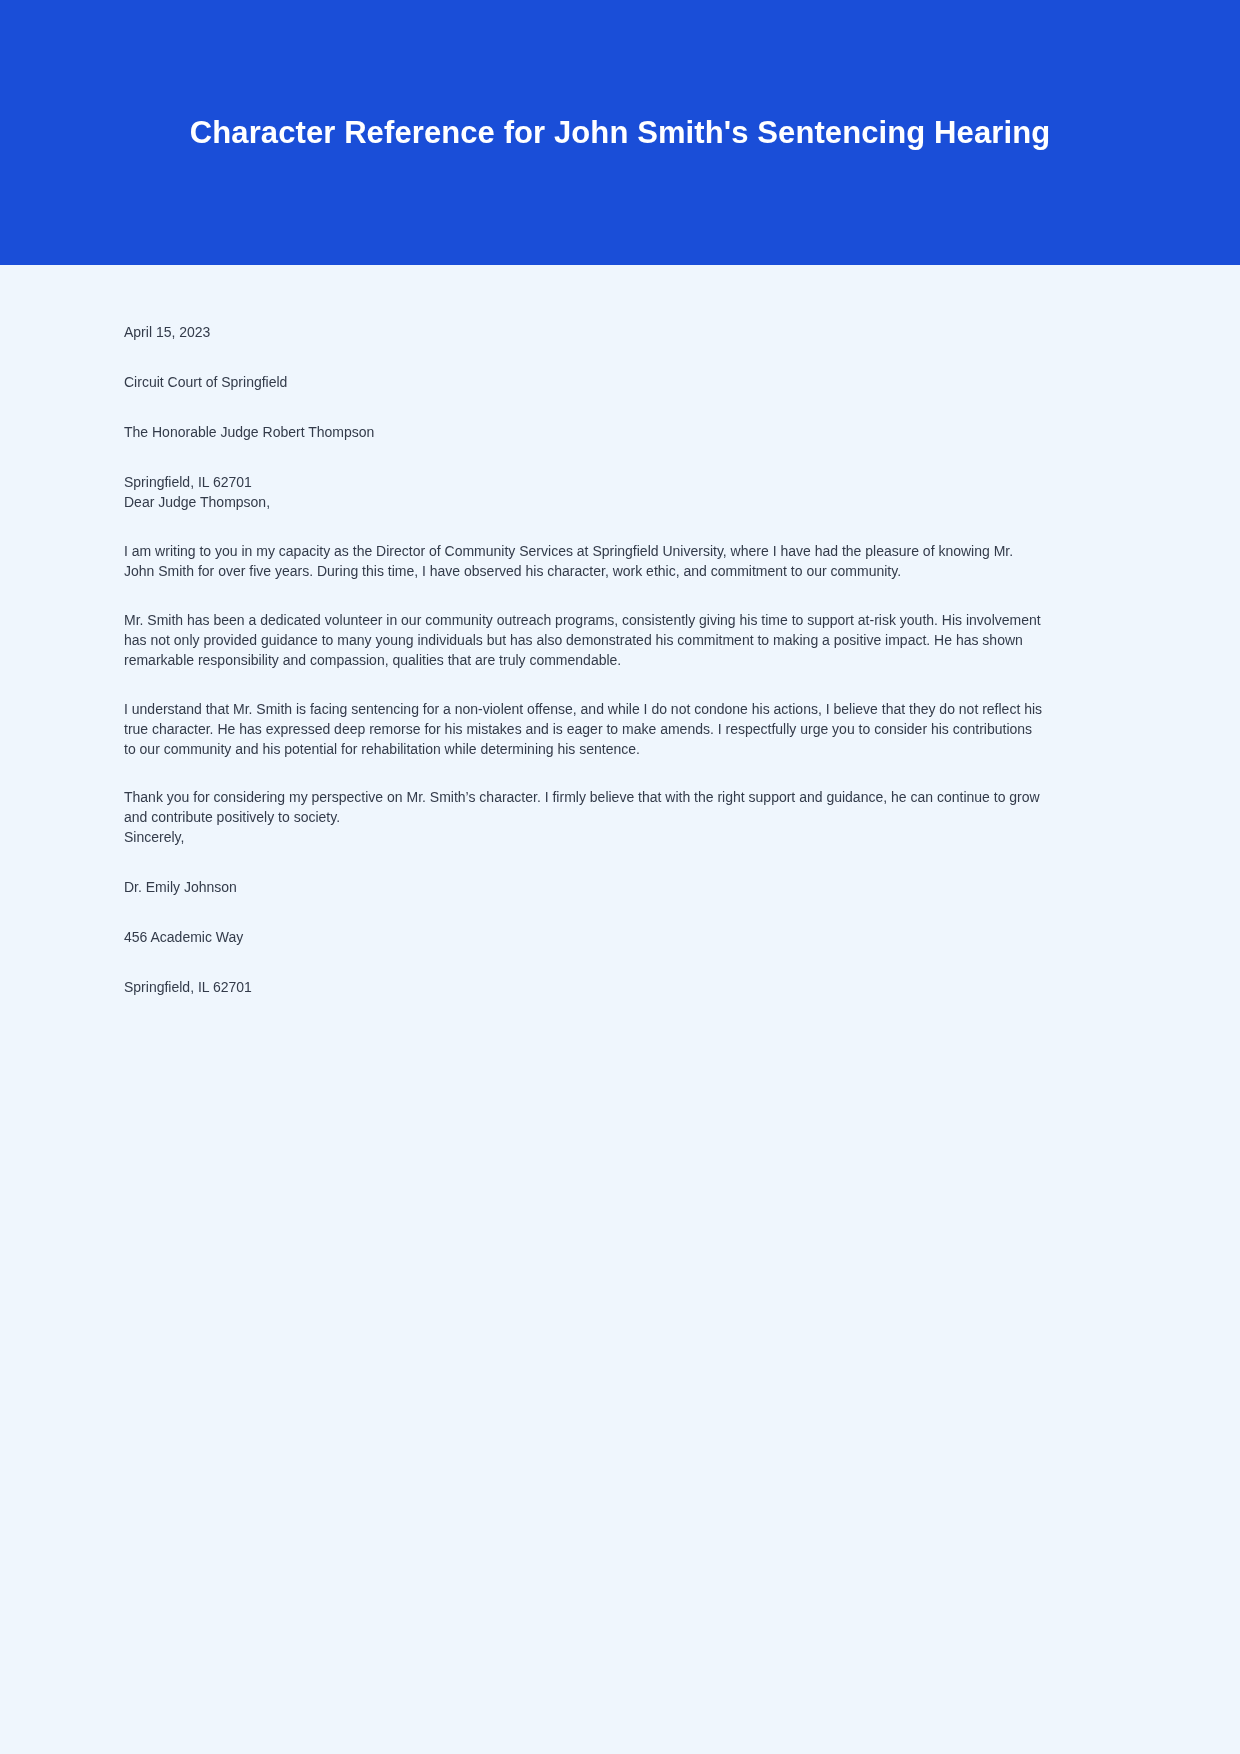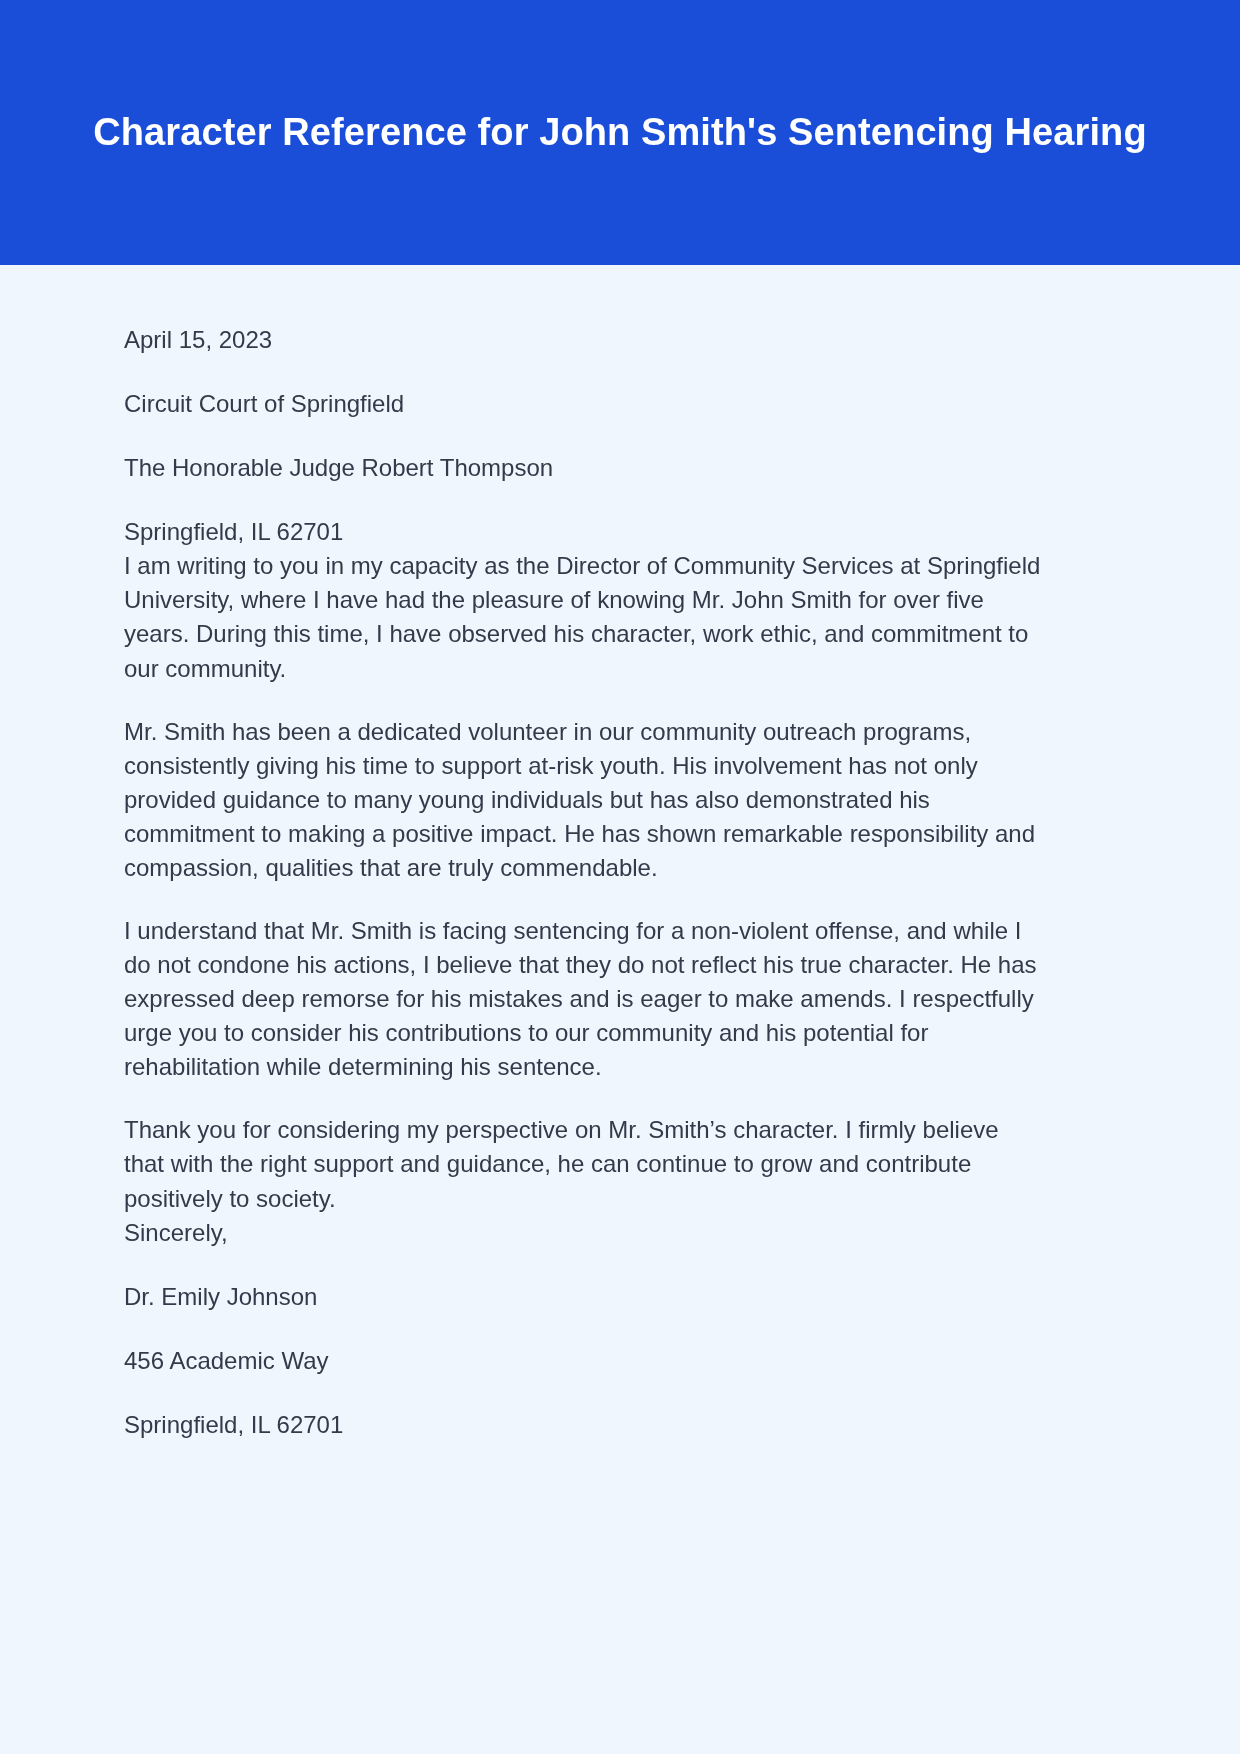--- a/index.html
+++ b/index.html
@@ -30,39 +30,39 @@
     display: flex;
     align-items: center;
     justify-content: center;
     box-sizing: border-box;
     padding: 0 60px;
   }
   .doc-title {
     color: #ffffff;
     font-family: "Liberation Sans", sans-serif;
     font-weight: bold;
-    font-size: 38px;
+    font-size: 31px;
     line-height: 1.2;
     letter-spacing: 0.1px;
     text-align: left;
     margin: 8px;
     white-space: nowrap;
   }
 
   
   .letter-body {
     padding: 58px 195px 60px 124px;
     box-sizing: border-box;
   }
 
   .line,
   .para {
     color: #333b4a;
     font-family: "Liberation Sans", sans-serif;
-    font-size: 24px;
+    font-size: 14px;
     line-height: 1.42;
     margin: 0 0 30px 0;
     text-align: left;
   }
 
   .para {
     margin-bottom: 29px;
   }
 
   .line:last-child,
@@ -87,20 +87,21 @@
   <div class="letter-body">
 
     <p class="line">April 15, 2023</p>
 
     <div class="block-group">
       <p class="line">Circuit Court of Springfield</p>
       <p class="line">The Honorable Judge Robert Thompson</p>
       <p class="line">Springfield, IL 62701</p>
     </div>
 
+    <p class="line">Dear Judge Thompson,</p>
 
     <div class="block-group">
       <p class="para">I am writing to you in my capacity as the Director of Community Services at Springfield University, where I have had the pleasure of knowing Mr. John Smith for over five years. During this time, I have observed his character, work ethic, and commitment to our community.</p>
       <p class="para">Mr. Smith has been a dedicated volunteer in our community outreach programs, consistently giving his time to support at-risk youth. His involvement has not only provided guidance to many young individuals but has also demonstrated his commitment to making a positive impact. He has shown remarkable responsibility and compassion, qualities that are truly commendable.</p>
       <p class="para">I understand that Mr. Smith is facing sentencing for a non-violent offense, and while I do not condone his actions, I believe that they do not reflect his true character. He has expressed deep remorse for his mistakes and is eager to make amends. I respectfully urge you to consider his contributions to our community and his potential for rehabilitation while determining his sentence.</p>
       <p class="para">Thank you for considering my perspective on Mr. Smith’s character. I firmly believe that with the right support and guidance, he can continue to grow and contribute positively to society.</p>
     </div>
 
     <p class="line">Sincerely,</p>
 

